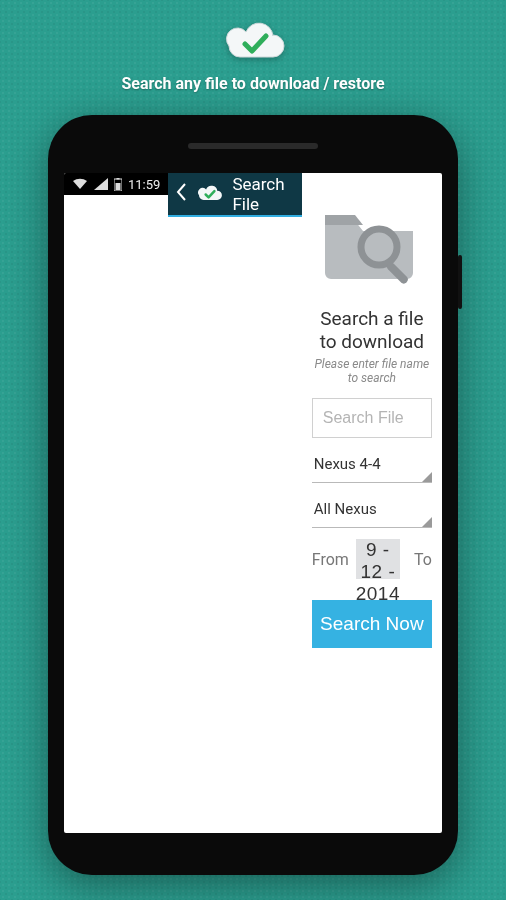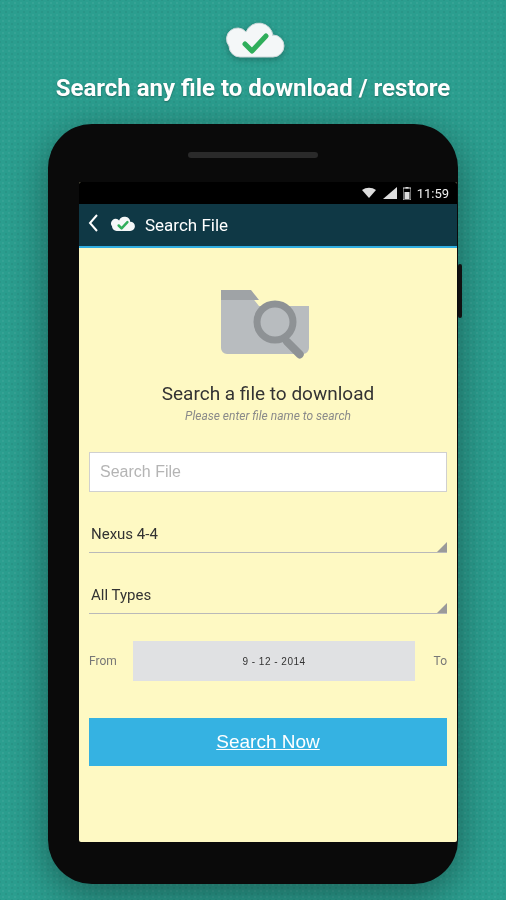--- a/index.html
+++ b/index.html
@@ -11,21 +11,21 @@
       radial-gradient(rgba(255,255,255,.05) 1px, transparent 1px),
       radial-gradient(rgba(0,0,0,.05) 1px, transparent 1px);
     background-size: 6px 6px, 6px 6px;
     background-position: 0 0, 3px 3px;
     display: flex; flex-direction: column; align-items: center;
     color: #fff;
   }
   .promo-top { width: 100%; text-align: center; padding-top: 14px; }
   .promo-logo { display: inline-block; }
   .promo-title {
-    font-size: 24px; font-weight: 700; margin-top: 8px;
+    font-size: 16px; font-weight: 700; margin-top: 8px;
     text-shadow: 0 1px 2px rgba(0,0,0,.3);
   }
 
   
   .phone {
     margin-top: 22px;
     width: 410px; height: 760px;
     background: #0a0a0a;
     border-radius: 44px;
     padding: 58px 16px 0 16px;
@@ -36,26 +36,25 @@
     content: ""; position: absolute; right: -4px; top: 140px;
     width: 4px; height: 54px; background: #111; border-radius: 2px;
   }
   .speaker {
     position: absolute; top: 28px; left: 50%; transform: translateX(-50%);
     width: 130px; height: 6px; border-radius: 3px;
     background: #2a2a2a;
   }
   .screen {
     width: 100%; height: 660px;
-    background: #fef9c3;
+    background: #ffffff;
     border-radius: 2px;
     overflow: hidden;
-    display: flex; flex-direction: column;
+    display: flex; flex-direction: row;
     color: #222;
-    margin-left: 15px;
   }
 
   
   .statusbar {
     height: 22px; background: #000; color: #eee;
     display: flex; align-items: center; justify-content: flex-end;
     gap: 6px; padding: 0 8px; font-size: 13px;
   }
   .status-icon { display: inline-flex; align-items: center; }
 
@@ -64,21 +63,21 @@
     height: 44px; background: #0f3845; color: #fff;
     display: flex; align-items: center; gap: 8px; padding: 0 8px;
     border-bottom: 2px solid #31aee1;
   }
   .back-icon { width: 12px; text-align: center; font-size: 20px; }
   .ab-title { font-size: 17px; font-weight: 400; }
 
   
   .content {
     flex: 1; display: flex; flex-direction: column; align-items: stretch;
-    padding: 18px 10px 12px 10px; gap: 23px;
+    padding: 18px 10px 12px 10px; gap: 7px;
   }
   .hero { text-align: center; padding: 12px 0 6px; }
   .hero-title { font-size: 19px; color: #333; margin-top: 14px; }
   .hero-sub { font-size: 12px; color: #8a8a8a; margin-top: 4px; font-style: italic; }
 
   .field {
     width: 100%; height: 40px; border: 1px solid #d0d0d0;
     background: #fff; font-size: 16px; padding: 0 10px; color: #333;
     outline: none;
   }
@@ -91,30 +90,30 @@
     text-align: right;
   }
   .spinner::after {
     content: ""; position: absolute; right: 0; bottom: 0;
     width: 0; height: 0;
     border-left: 10px solid transparent;
     border-bottom: 10px solid #9a9a9a;
   }
 
   .date-row { display: flex; align-items: center; gap: 8px; margin-top: 4px; }
-  .date-label { font-size: 12px; color: #777; width: 36px; }
+  .date-label { font-size: 16px; color: #777; width: 36px; }
   .date-btn {
     flex: 1; height: 40px; background: #e0e1e3; color: #333;
-    border: none; font-size: 10px; letter-spacing: .5px;
+    border: none; font-size: 19px; letter-spacing: .5px;
     cursor: pointer;
   }
 
   .primary-btn {
     margin-top: 14px; height: 48px; background: #35b2e2; color: #fff;
-    border: none; font-size: 19px; cursor: pointer; text-decoration: underline;
+    border: none; font-size: 19px; cursor: pointer;
   }
 
   .cloud-logo { filter: drop-shadow(0 2px 3px rgba(0,0,0,.25)); }
 </style>
 </head>
 <body>
 
 <div class="promo-top">
   <span class="promo-logo cloud-logo">
     <svg width="72" height="48" viewBox="0 0 72 48">
@@ -179,21 +178,21 @@
         <div class="hero-sub">Please enter file name to search</div>
       </div>
 
       <input class="field" type="text" placeholder="Search File" style="">
 
       <div class="spinner">
         <span>Nexus 4-4</span>
       </div>
 
       <div class="spinner">
-        <span>All Types</span>
+        <span>All Nexus</span>
       </div>
 
       <div class="date-row">
         <span class="date-label">From</span>
         <button class="date-btn">9 - 12 - 2014</button>
         <span class="date-label" style="width:24px;text-align:right">To</span>
       </div>
 
       <button class="primary-btn">Search Now</button>
     </div>

